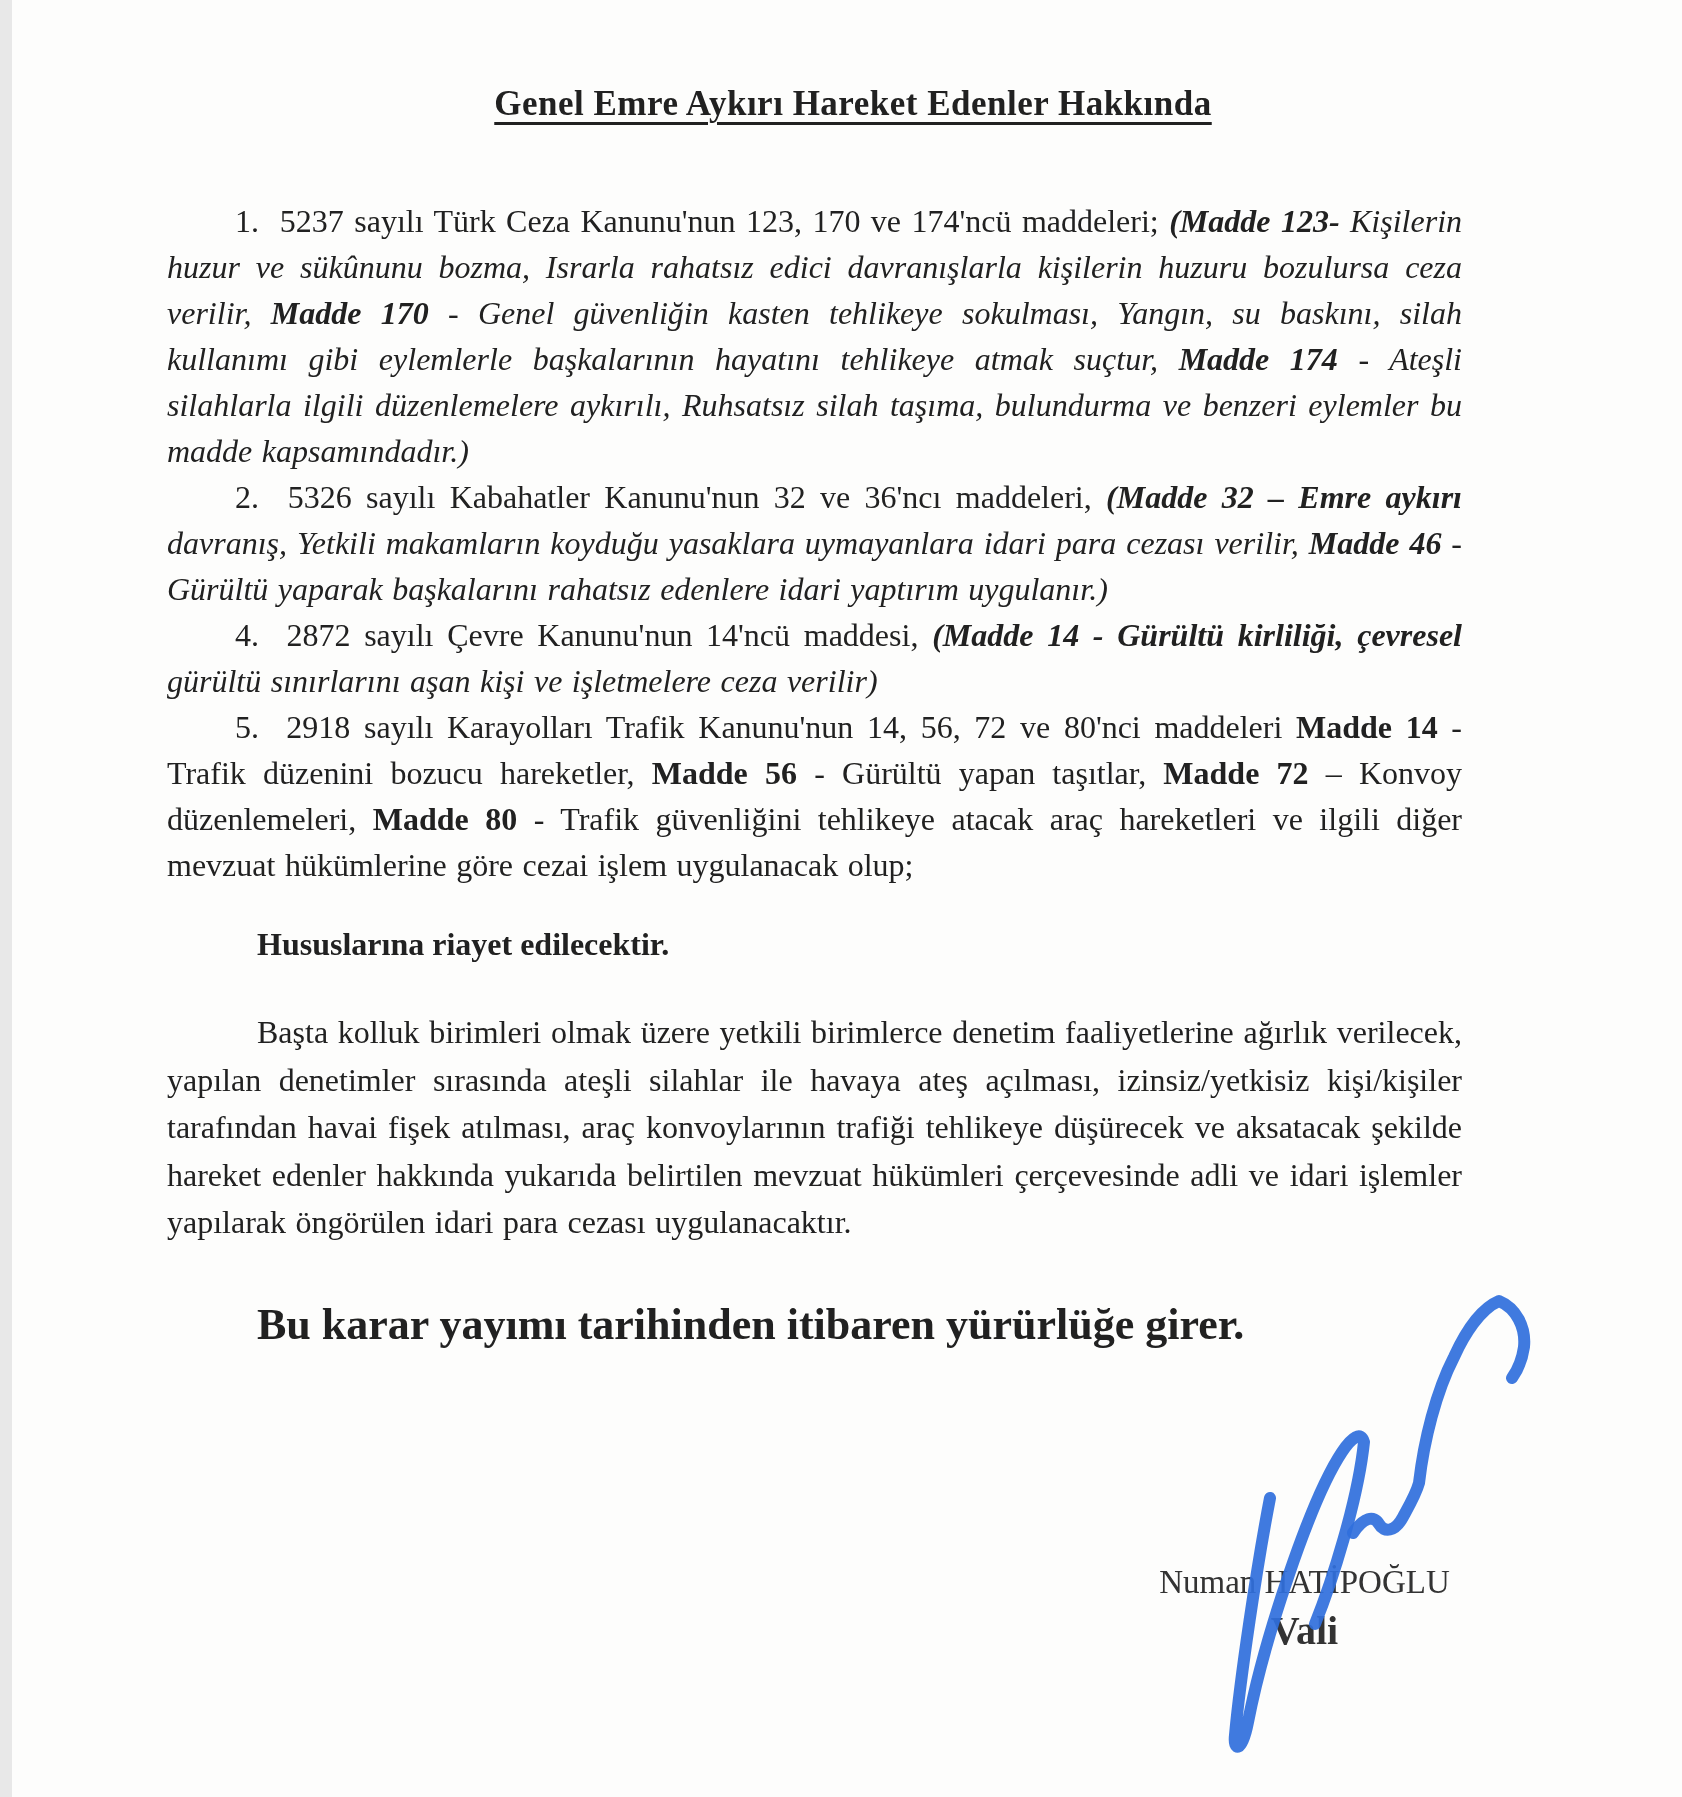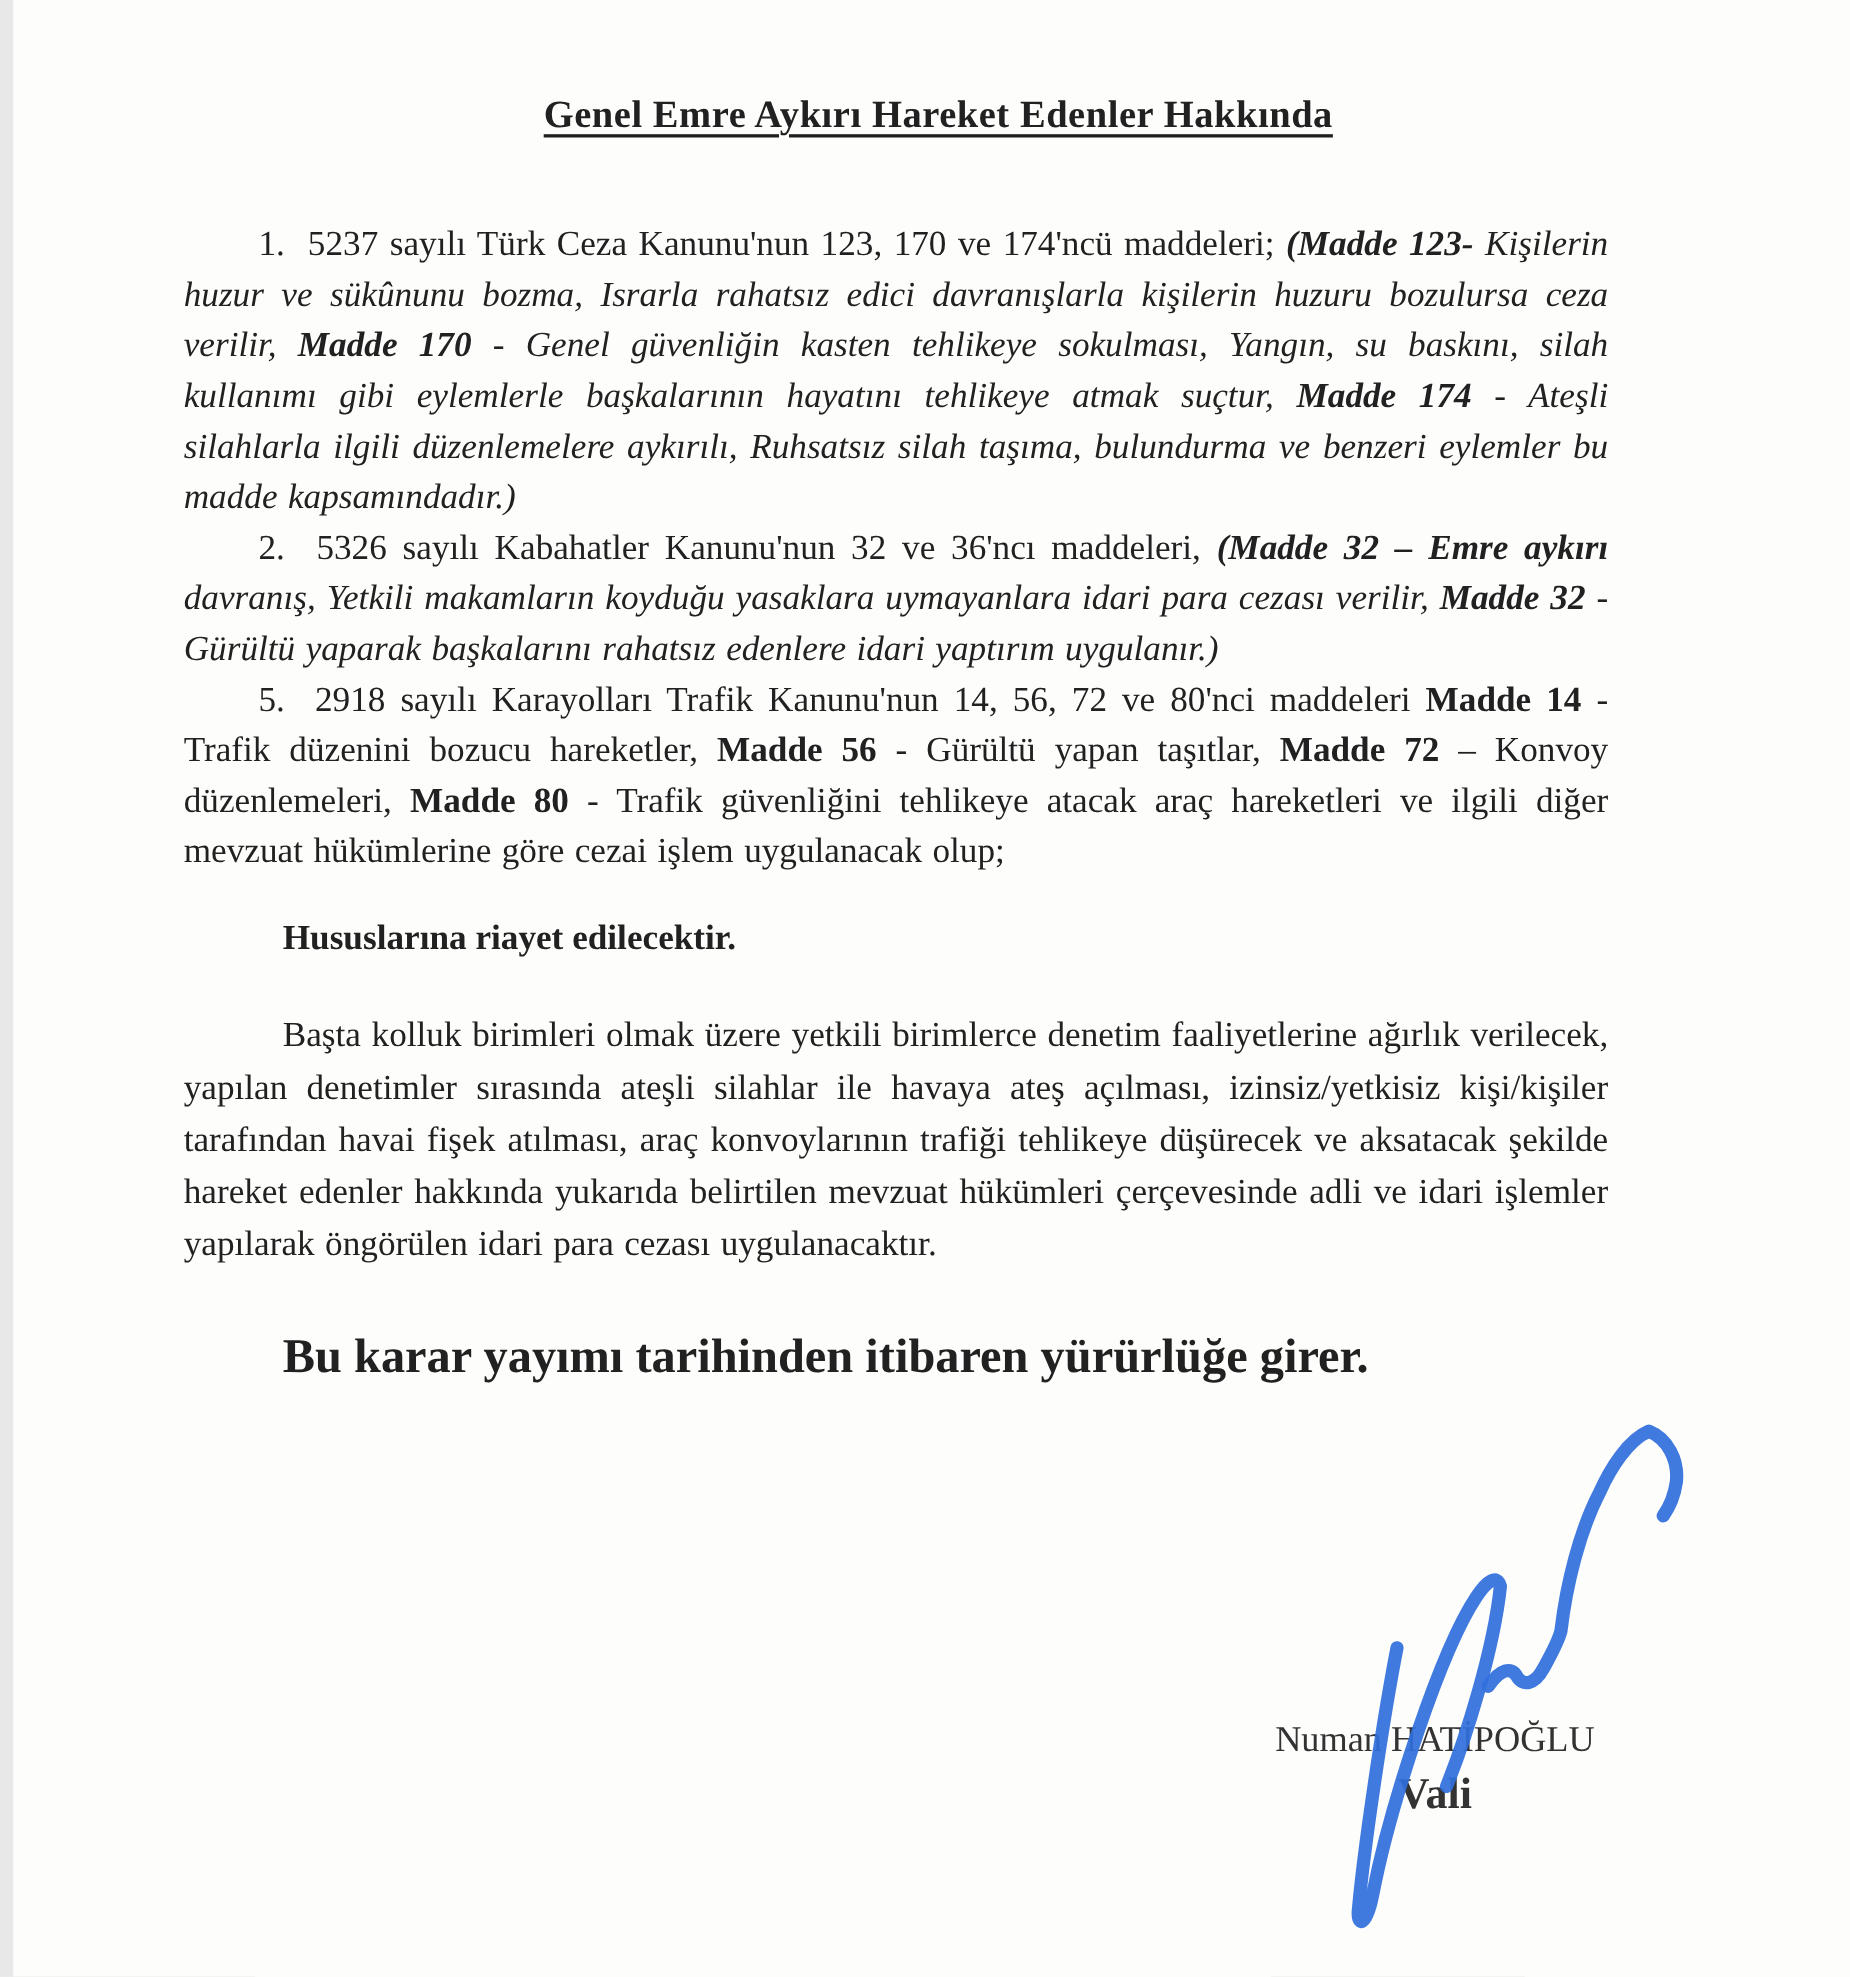--- a/index.html
+++ b/index.html
@@ -99,21 +99,22 @@
 </style>
 </head>
 <body>
 
 <div class="page">
   <h1 class="doc-title">Genel Emre Aykırı Hareket Edenler Hakkında</h1>
 
   <div class="content">
     <section class="numbered-block">
       <p class="jpara"><span>1.&nbsp; 5237 sayılı Türk Ceza Kanunu'nun 123, 170 ve 174'ncü maddeleri; </span><span class="b i">(Madde 123- </span><span class="i">Kişilerin huzur ve sükûnunu bozma, Israrla rahatsız edici davranışlarla kişilerin huzuru bozulursa ceza verilir, </span><span class="b i">Madde 170 </span><span class="i">- Genel güvenliğin kasten tehlikeye sokulması, Yangın, su baskını, silah kullanımı gibi eylemlerle başkalarının hayatını tehlikeye atmak suçtur, </span><span class="b i">Madde 174 </span><span class="i">- Ateşli silahlarla ilgili düzenlemelere aykırılı, Ruhsatsız silah taşıma, bulundurma ve benzeri eylemler bu madde kapsamındadır.)</span></p>
-      <p class="jpara"><span>2.&nbsp; 5326 sayılı Kabahatler Kanunu'nun 32 ve 36'ncı maddeleri, </span><span class="b i">(Madde 32 – Emre aykırı </span><span class="i">davranış, Yetkili makamların koyduğu yasaklara uymayanlara idari para cezası verilir, </span><span class="b i">Madde 32 </span><span class="i">- Gürültü yaparak başkalarını rahatsız edenlere idari yaptırım uygulanır.)</span></p>
+      <p class="jpara"><span>2.&nbsp; 5326 sayılı Kabahatler Kanunu'nun 32 ve 36'ncı maddeleri, </span><span class="b i">(Madde 32 – Emre aykırı </span><span class="i">davranış, Yetkili makamların koyduğu yasaklara uymayanlara idari para cezası verilir, </span><span class="b i">Madde 46 </span><span class="i">- Gürültü yaparak başkalarını rahatsız edenlere idari yaptırım uygulanır.)</span></p>
+      <p class="jpara"><span>4.&nbsp; 2872 sayılı Çevre Kanunu'nun 14'ncü maddesi, </span><span class="b i">(Madde 14 - Gürültü kirliliği, çevresel </span><span class="i">gürültü sınırlarını aşan kişi ve işletmelere ceza verilir)</span></p>
       <p class="jpara"><span>5.&nbsp; 2918 sayılı Karayolları Trafik Kanunu'nun 14, 56, 72 ve 80'nci maddeleri </span><span class="b">Madde 14 </span><span>- Trafik düzenini bozucu hareketler, </span><span class="b">Madde 56 </span><span>- Gürültü yapan taşıtlar, </span><span class="b">Madde 72 </span><span>– Konvoy düzenlemeleri, </span><span class="b">Madde 80 </span><span>- Trafik güvenliğini tehlikeye atacak araç hareketleri ve ilgili diğer mevzuat hükümlerine göre cezai işlem uygulanacak olup;</span></p>
     </section>
 
     <p class="compliance">Hususlarına riayet edilecektir.</p>
 
     <p class="jpara enforcement">Başta kolluk birimleri olmak üzere yetkili birimlerce denetim faaliyetlerine ağırlık verilecek, yapılan denetimler sırasında ateşli silahlar ile havaya ateş açılması, izinsiz/yetkisiz kişi/kişiler tarafından havai fişek atılması, araç konvoylarının trafiği tehlikeye düşürecek ve aksatacak şekilde hareket edenler hakkında yukarıda belirtilen mevzuat hükümleri çerçevesinde adli ve idari işlemler yapılarak öngörülen idari para cezası uygulanacaktır.</p>
 
     <p class="effective">Bu karar yayımı tarihinden itibaren yürürlüğe girer.</p>
 
   </div>

